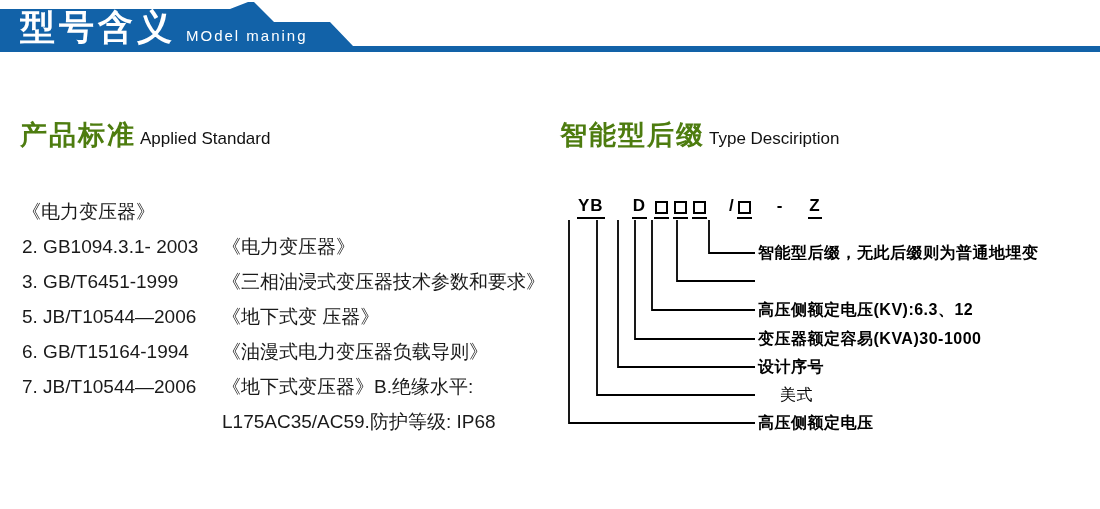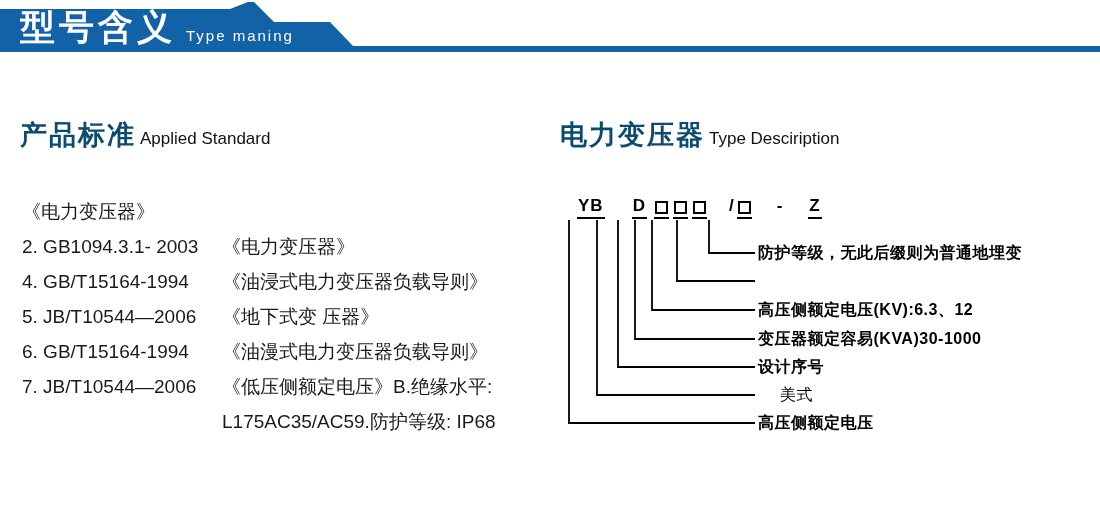--- a/index.html
+++ b/index.html
@@ -14,21 +14,21 @@
   }
   .banner-title{
     position:absolute;left:20px;top:6px;color:#ffffff;font-size:35px;font-weight:bold;
     letter-spacing:4px;line-height:42px;
   }
   .banner-sub{
     position:absolute;left:186px;top:27px;color:#ffffff;font-size:15px;letter-spacing:2px;
   }
   
   .sec-head{position:absolute;white-space:nowrap;}
-  .sec-head .cn{font-size:27px;font-weight:bold;color:#0c4a6e;letter-spacing:2px;}
+  .sec-head .cn{font-size:27px;font-weight:bold;color:#4d7c0f;letter-spacing:2px;}
   .sec-head .en{font-size:17px;color:#111111;margin-left:4px;}
   #left-head{left:20px;top:117px;}
   #right-head{left:560px;top:117px;}
   
   .std-list{position:absolute;left:22px;top:194px;width:535px;}
   .std-row{display:grid;grid-template-columns:200px auto;height:35px;line-height:35px;
     font-size:19px;white-space:nowrap;}
   .std-row .code{}
   .std-row .title{}
   
@@ -48,53 +48,53 @@
   }
   .dg-label.regular{font-weight:normal;margin-left:22px;}
 </style>
 </head>
 <body>
 
 <div id="page">
 
   <div class="banner"></div>
   <div class="banner-title">型号含义</div>
-  <div class="banner-sub">Type maning</div>
+  <div class="banner-sub">MOdel maning</div>
 
   <div class="sec-head" id="left-head">
     <span class="cn">产品标准</span><span class="en">Applied Standard</span>
   </div>
 
   <div class="sec-head" id="right-head">
-    <span class="cn">电力变压器</span><span class="en">Type Desciription</span>
+    <span class="cn">智能型后缀</span><span class="en">Type Desciription</span>
   </div>
 
   <div class="std-list">
     <div class="std-row">
       <span class="title">《电力变压器》</span>
     </div>
     <div class="std-row">
       <span class="code">2. GB1094.3.1- 2003</span>
       <span class="title">《电力变压器》</span>
     </div>
     <div class="std-row">
-      <span class="code">4. GB/T15164-1994</span>
-      <span class="title">《油浸式电力变压器负载导则》</span>
+      <span class="code">3. GB/T6451-1999</span>
+      <span class="title">《三相油浸式变压器技术参数和要求》</span>
     </div>
     <div class="std-row">
       <span class="code">5. JB/T10544—2006</span>
       <span class="title">《地下式变 压器》</span>
     </div>
     <div class="std-row">
       <span class="code">6. GB/T15164-1994</span>
       <span class="title">《油漫式电力变压器负载导则》</span>
     </div>
     <div class="std-row">
       <span class="code">7. JB/T10544—2006</span>
-      <span class="title">《低压侧额定电压》B.绝缘水平:</span>
+      <span class="title">《地下式变压器》B.绝缘水平:</span>
     </div>
     <div class="std-row">
       <span class="code"></span>
       <span class="title">L175AC35/AC59.防护等级: IP68</span>
     </div>
   </div>
 
   <div class="model-code">
     <span class="seg mr7">YB</span>
     <span class="seg mr7">D</span>
@@ -120,20 +120,20 @@
       <polyline points="19,30 19,233 205,233"></polyline>
       <polyline points="47,30 47,205 205,205"></polyline>
       <polyline points="68,30 68,177 205,177"></polyline>
       <polyline points="85,30 85,149 205,149"></polyline>
       <polyline points="102,30 102,120 205,120"></polyline>
       <polyline points="127,30 127,91 205,91"></polyline>
       <polyline points="159,30 159,63 205,63"></polyline>
     </g>
   </svg>
 
-  <div class="dg-label" style="top:244px">防护等级，无此后缀则为普通地埋变</div>
+  <div class="dg-label" style="top:244px">智能型后缀，无此后缀则为普通地埋变</div>
   <div class="dg-label" style="top:301px">高压侧额定电压(KV):6.3、12</div>
   <div class="dg-label" style="top:330px">变压器额定容易(KVA)30-1000</div>
   <div class="dg-label" style="top:358px">设计序号</div>
   <div class="dg-label regular" style="top:386px">美式</div>
   <div class="dg-label" style="top:414px">高压侧额定电压</div>
 
 </div>
 
 </body></html>

